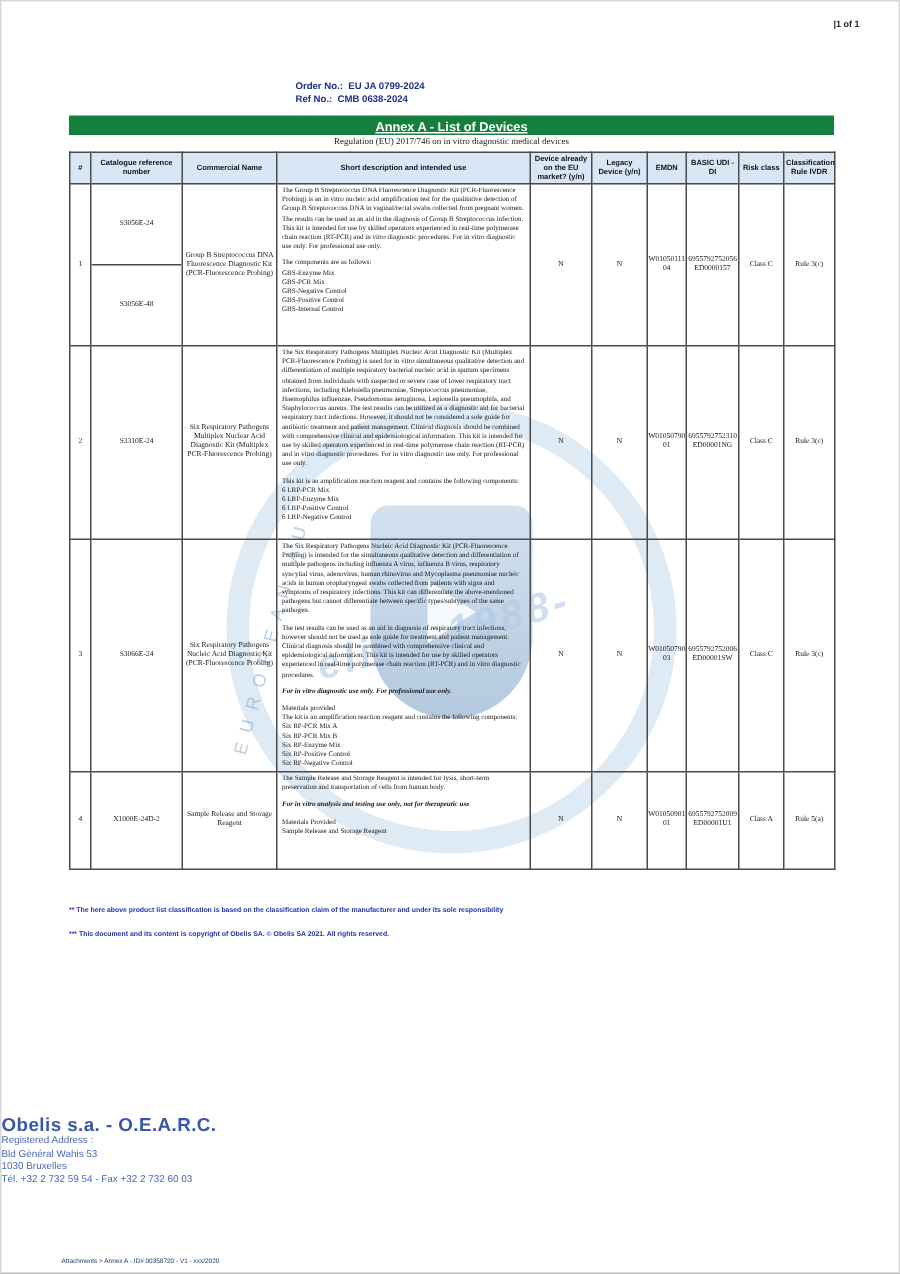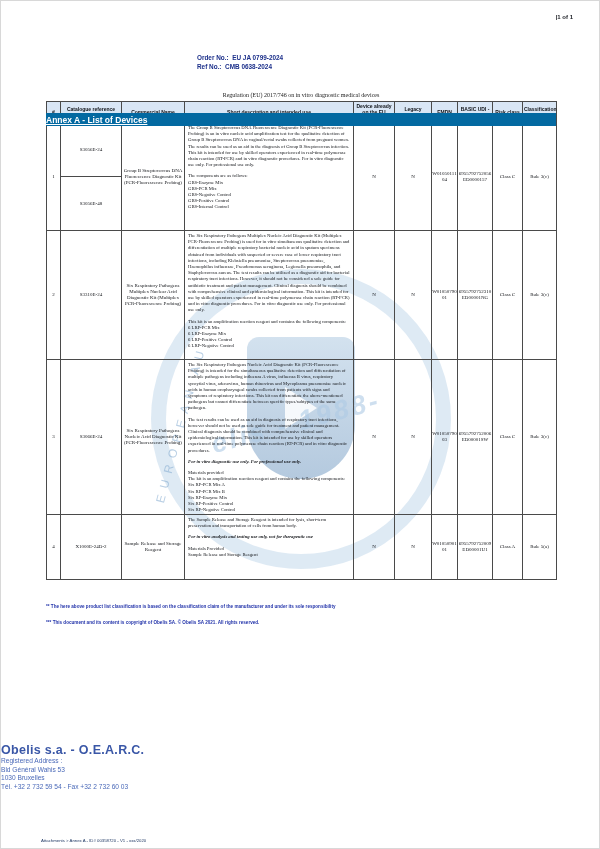--- a/index.html
+++ b/index.html
@@ -20,22 +20,22 @@
            color:rgba(128,168,206,0.55);white-space:nowrap;}
   .wm-center{position:absolute;left:58px;top:138px;transform:rotate(-15deg);
            font-family:"Liberation Sans",sans-serif;font-style:italic;font-weight:bold;
            font-size:27px;letter-spacing:3px;color:rgba(173,202,228,0.6);white-space:nowrap;}
   
   .page-indicator{position:absolute;top:13px;right:26px;font-family:"Liberation Sans",sans-serif;
            font-size:6px;font-weight:bold;color:#22252b;z-index:2;}
   .order-block{position:absolute;left:196px;top:53px;z-index:2;
            font-family:"Liberation Sans",sans-serif;font-size:6.4px;font-weight:bold;color:#1b2f8a;}
   .order-block div{margin-bottom:2px;}
-  .title-bar{position:absolute;left:45px;top:76px;width:510px;height:13px;background:#0369a1;
-           z-index:2;display:flex;align-items:center;margin-top:36px;}
+  .title-bar{position:absolute;left:45px;top:76px;width:510px;height:13px;background:#15803d;
+           z-index:2;display:flex;align-items:center;justify-content:center;}
   .title-bar span{color:#fff;font-family:"Liberation Sans",sans-serif;font-size:8.5px;
            font-weight:bold;text-decoration:underline;}
   .subtitle{position:absolute;left:45px;top:91px;width:510px;text-align:center;font-size:6px;
            color:#222;z-index:2;}
   
   .tbl-wrap{position:absolute;left:45px;top:100px;width:510px;z-index:1;}
   table{border-collapse:collapse;table-layout:fixed;width:510px;}
   th,td{border:1px solid #4a4a4a;padding:0;margin:0;}
   th{background:#d9e6f5;font-family:"Liberation Sans",sans-serif;font-size:5px;font-weight:bold;
      color:#101318;text-align:center;vertical-align:middle;line-height:6px;padding:1px;}

